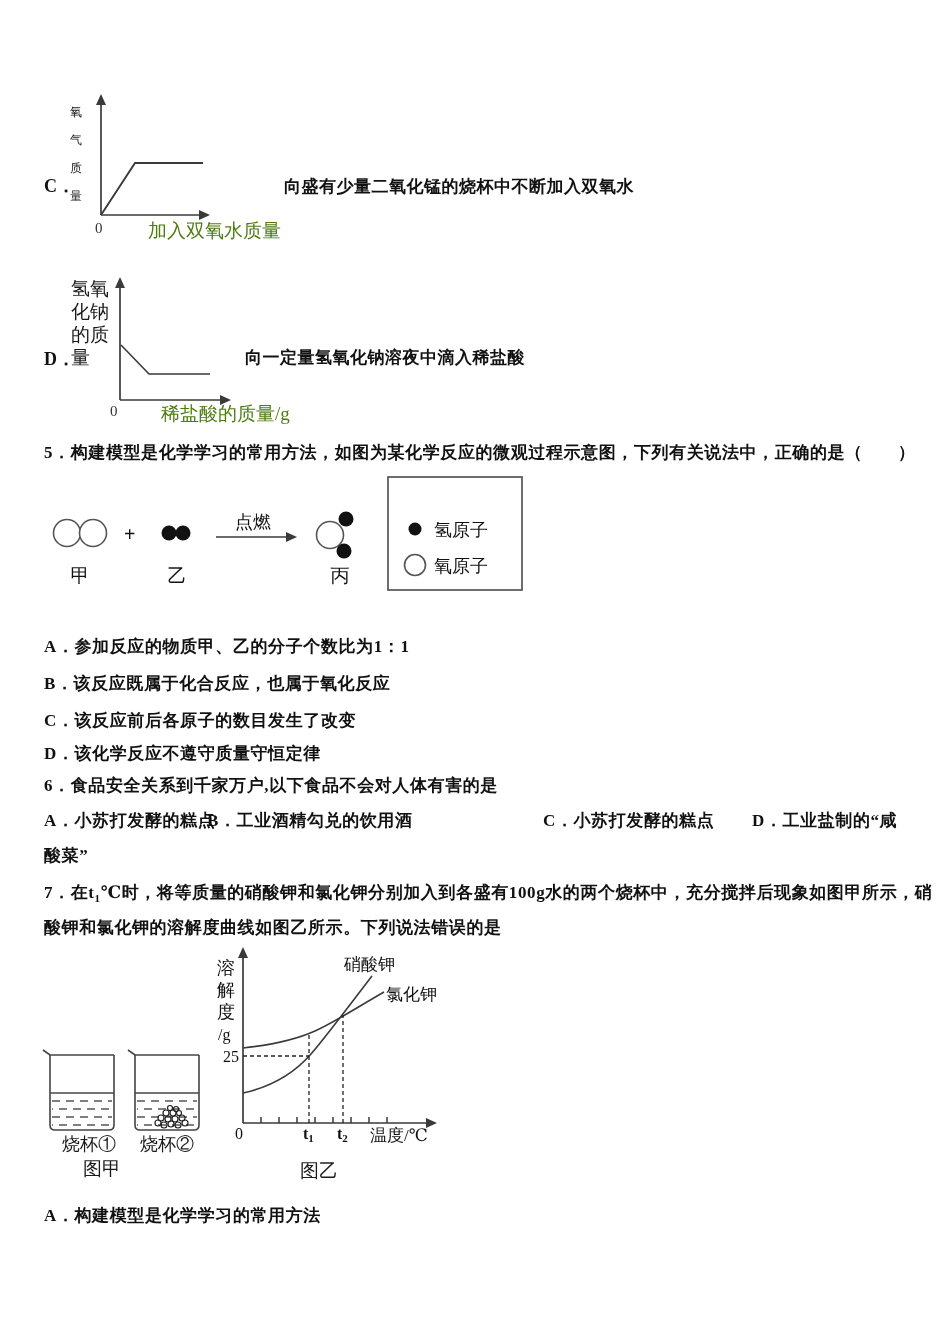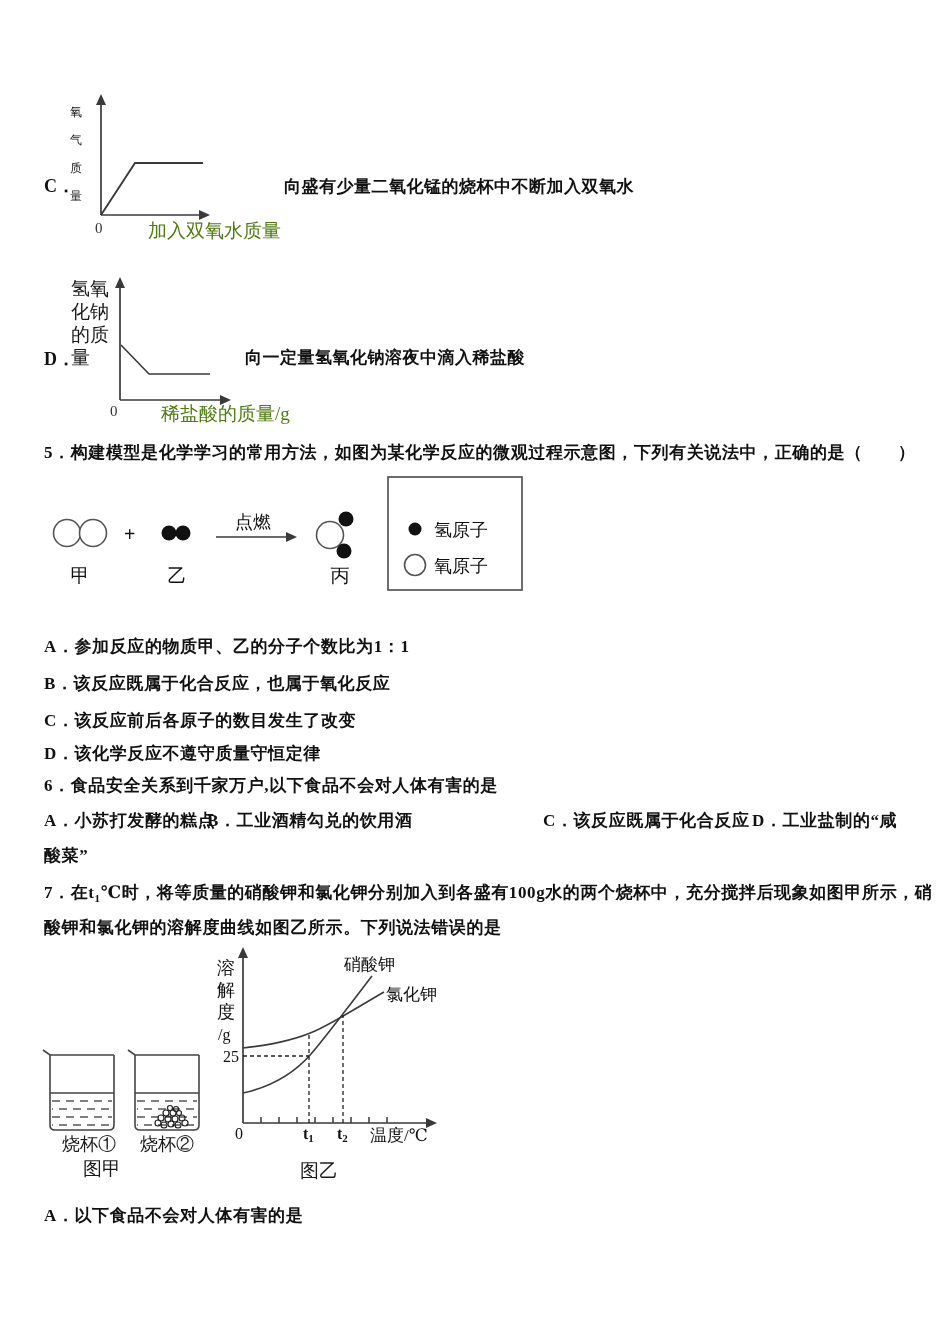--- a/index.html
+++ b/index.html
@@ -96,21 +96,21 @@
   </svg>
 
   <div class="abs stem" style="left:44px;top:635px;">A．参加反应的物质甲、乙的分子个数比为1：1</div>
   <div class="abs stem" style="left:44px;top:672px;">B．该反应既属于化合反应，也属于氧化反应</div>
   <div class="abs stem" style="left:44px;top:709px;">C．该反应前后各原子的数目发生了改变</div>
   <div class="abs stem" style="left:44px;top:742px;">D．该化学反应不遵守质量守恒定律</div>
 
   <div class="abs stem" style="left:44px;top:774px;">6．食品安全关系到千家万户,以下食品不会对人体有害的是</div>
   <div class="abs stem" style="left:44px;top:809px;">A．小苏打发酵的糕点</div>
   <div class="abs stem" style="left:207px;top:809px;">B．工业酒精勾兑的饮用酒</div>
-  <div class="abs stem" style="left:543px;top:809px;">C．该反应既属于化合反应</div>
+  <div class="abs stem" style="left:543px;top:809px;">C．小苏打发酵的糕点</div>
   <div class="abs stem" style="left:752px;top:809px;">D．工业盐制的“咸</div>
   <div class="abs stem" style="left:44px;top:844px;">酸菜”</div>
 
   <div class="abs stem" style="left:44px;top:881px;"><span>7．在t</span><sub>1</sub><span>℃时，将等质量的硝酸钾和氯化钾分别加入到各盛有100g水的两个烧杯中，充分搅拌后现象如图甲所示，硝</span></div>
   <div class="abs stem" style="left:44px;top:916px;">酸钾和氯化钾的溶解度曲线如图乙所示。下列说法错误的是</div>
 
   <svg style="left:38px;top:1043px;" width="175" height="95" viewBox="0 0 175 95">
     <g stroke="#444" stroke-width="1.6" fill="none">
       <path d="M12,12 L12,82 Q12,87 17,87 L71,87 Q76,87 76,82 L76,12"></path>
       <path d="M76,12 L12,12 L5,7"></path>
@@ -187,15 +187,15 @@
     <text x="36" y="116" font-size="16" text-anchor="end">25</text>
     <text x="32" y="193" font-size="16">0</text>
     <text x="100" y="193" font-size="16" font-weight="bold"><tspan>t</tspan><tspan font-size="11" dy="3">1</tspan></text>
     <text x="134" y="193" font-size="16" font-weight="bold"><tspan>t</tspan><tspan font-size="11" dy="3">2</tspan></text>
     <text x="167" y="195" font-size="17">温度/℃</text>
     <text x="141" y="24" font-size="17">硝酸钾</text>
     <text x="183" y="54" font-size="17">氯化钾</text>
   </svg>
   <div class="abs figlab" style="left:289px;top:1158px;width:60px;">图乙</div>
 
-  <div class="abs stem" style="left:44px;top:1204px;">A．以下食品不会对人体有害的是</div>
+  <div class="abs stem" style="left:44px;top:1204px;">A．构建模型是化学学习的常用方法</div>
 
 </div>
 
 </body></html>

